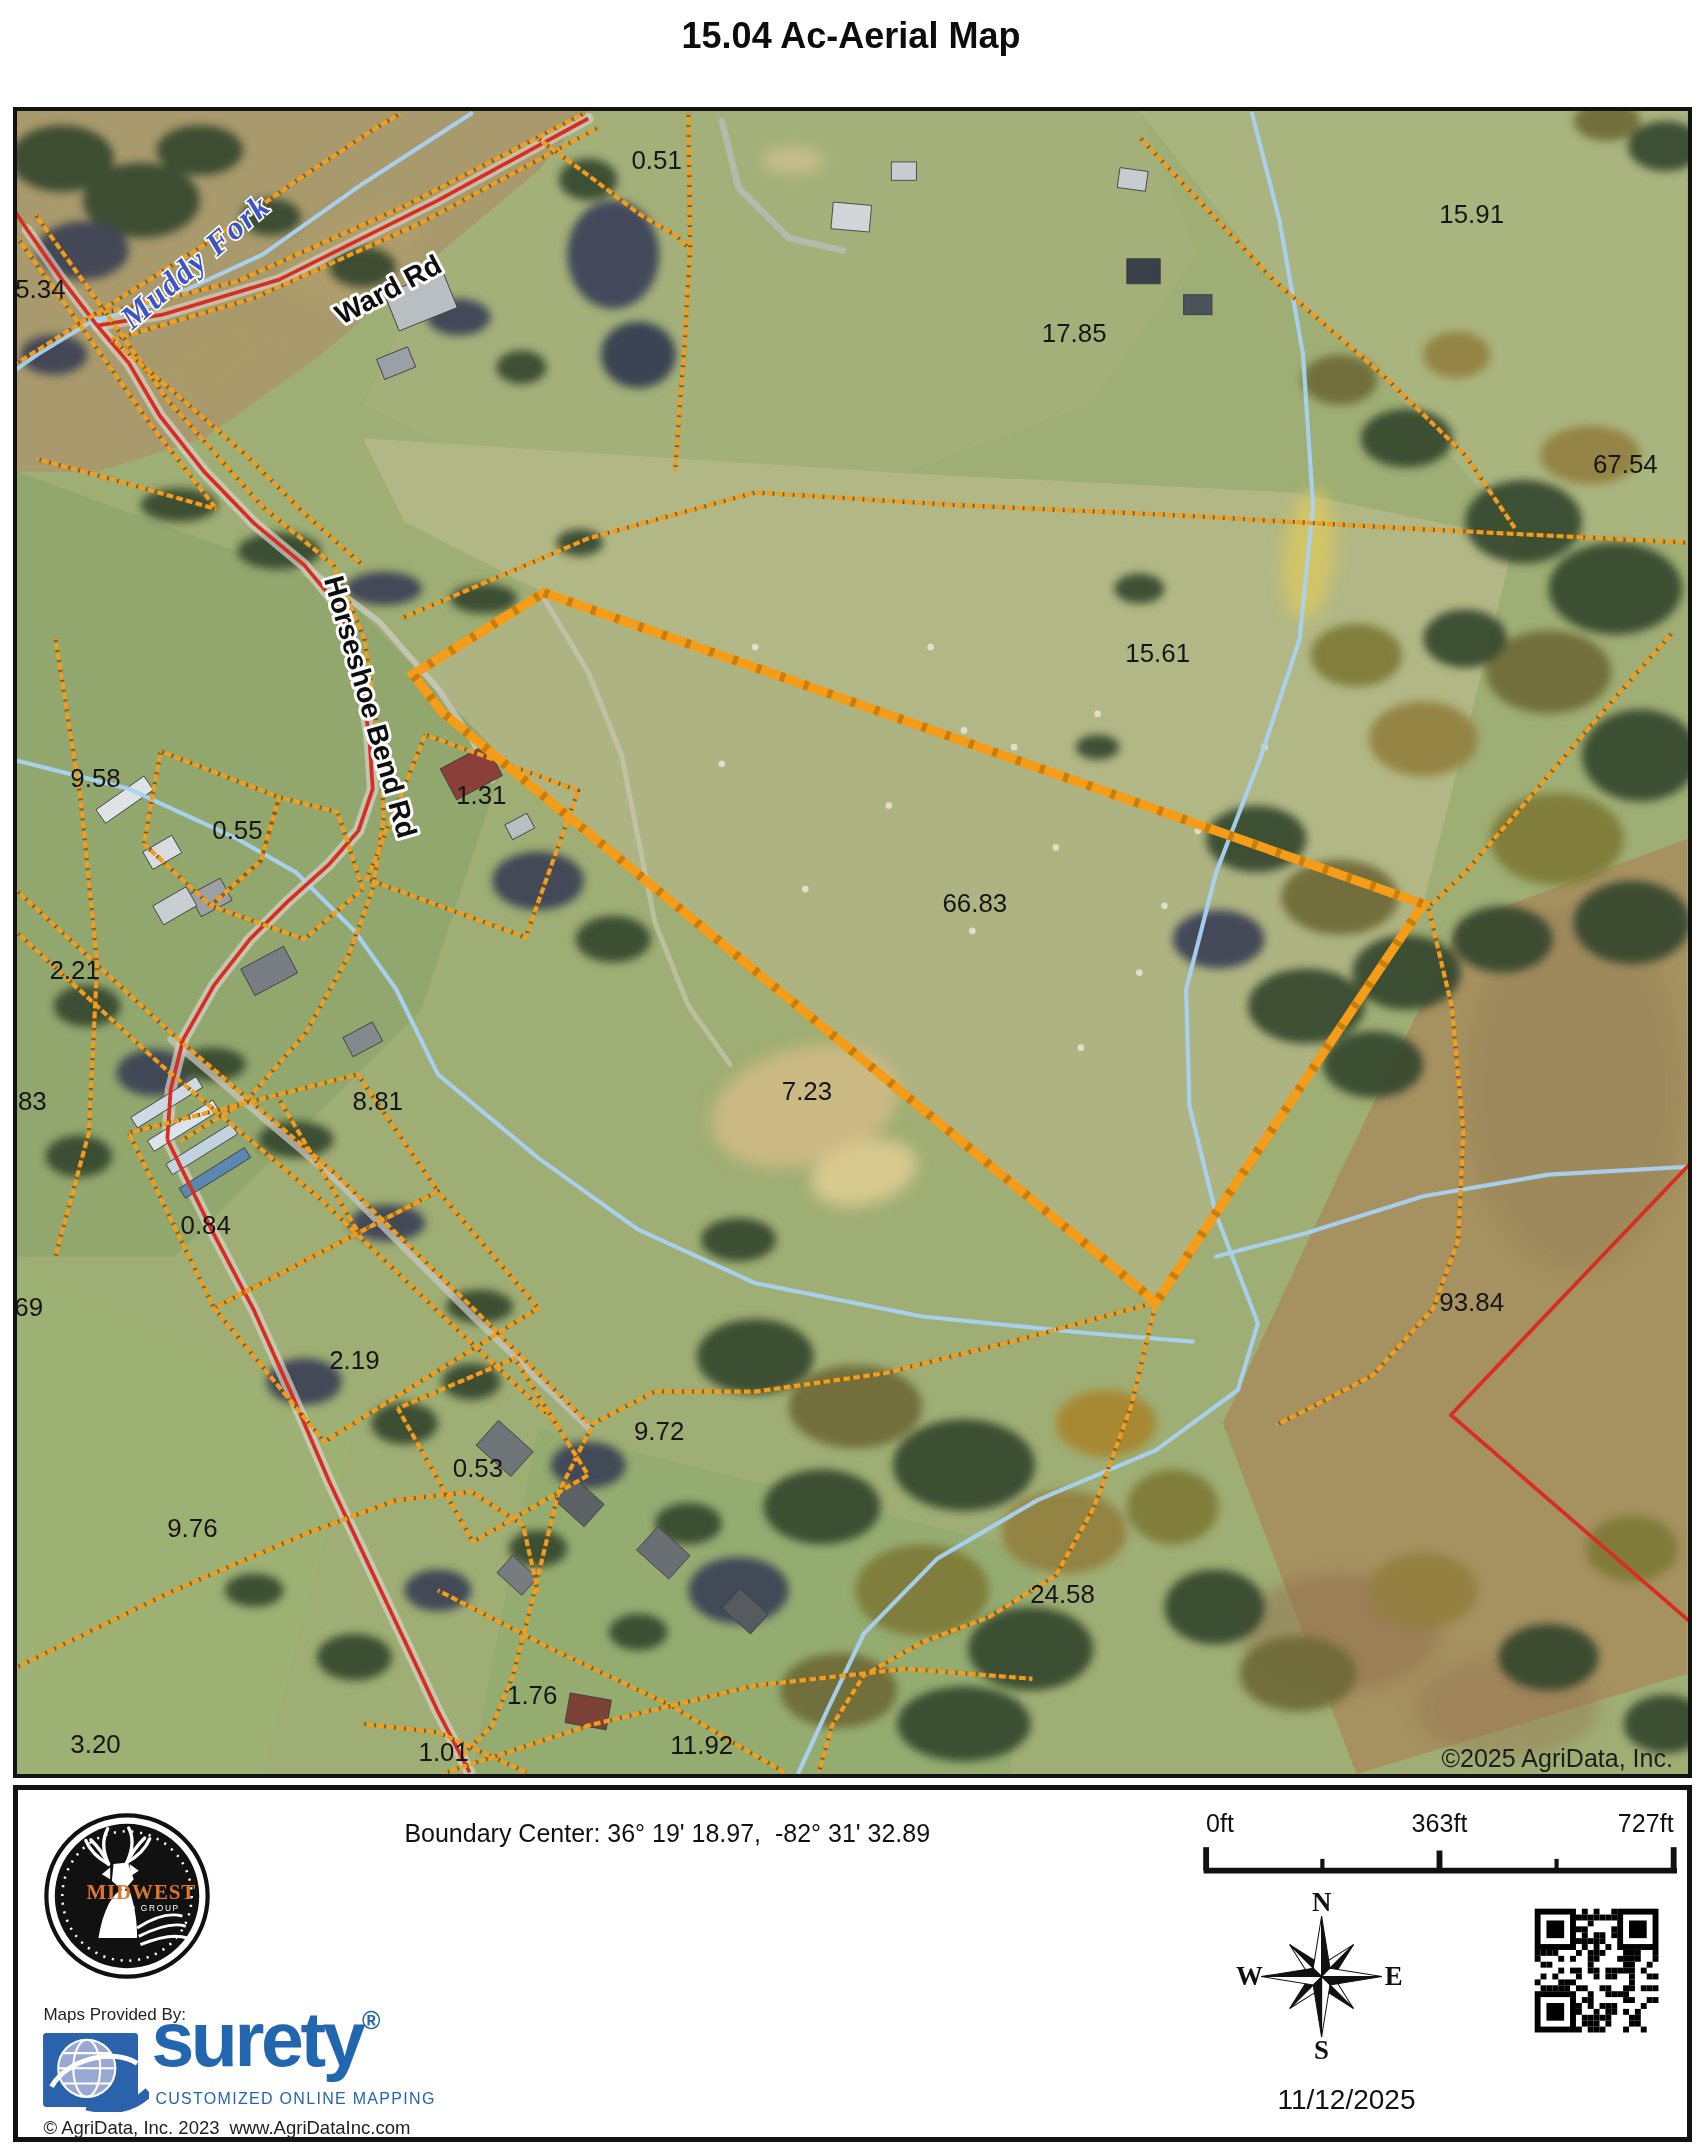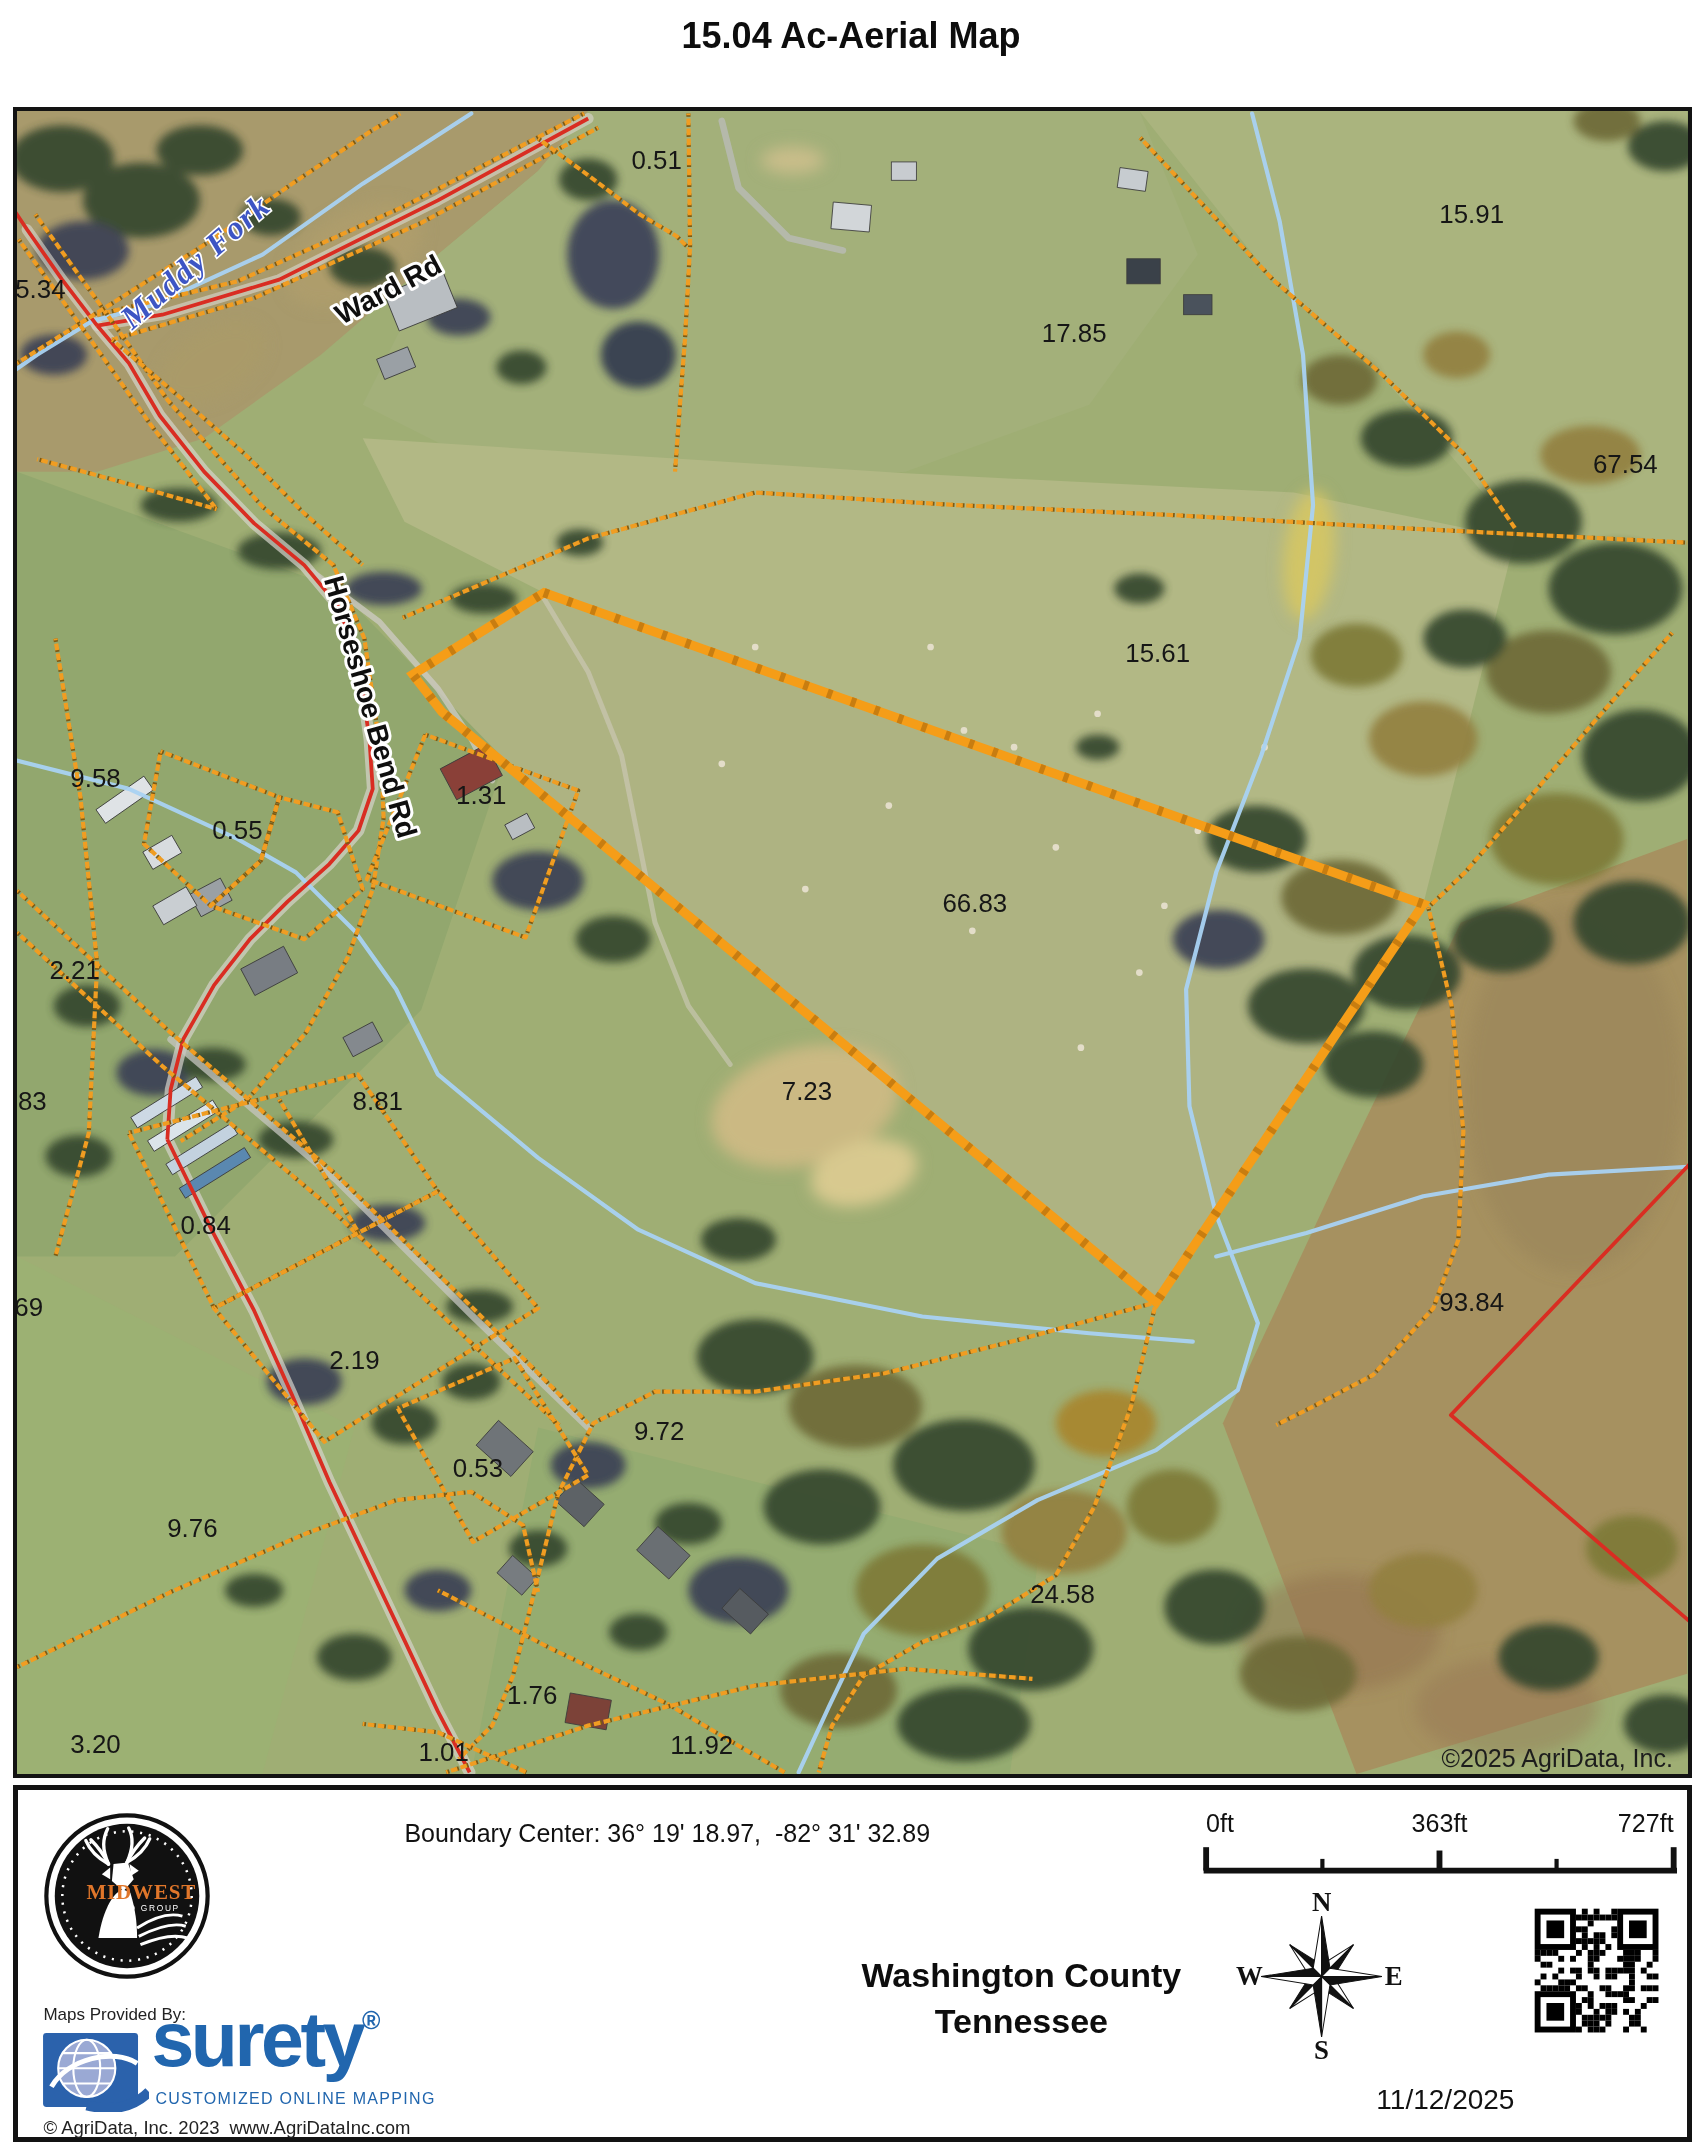--- a/index.html
+++ b/index.html
@@ -13,21 +13,21 @@
     border:5px solid #131313;box-sizing:border-box;background:#fff;}
   .footer .abs{position:absolute;}
   .maps-by{left:25px;top:215px;font-size:17px;color:#222;}
   .surety-word{left:133px;top:211px;font-size:77px;font-weight:bold;color:#2166ae;letter-spacing:-3.4px;line-height:1;}
   .surety-word sup{font-size:25px;letter-spacing:0;vertical-align:37px;}
   .surety-tag{left:137px;top:300px;font-size:16px;font-weight:normal;color:#2166ae;letter-spacing:1.3px;}
   .agri-copy{left:25px;top:327px;font-size:18.5px;color:#222;}
   .agri-url{left:211px;top:327px;font-size:18.5px;color:#222;}
   .bcenter{left:386px;top:28.5px;width:873px;text-align:left;font-size:25px;color:#111;white-space:pre;}
   .county{left:789px;top:163px;width:428px;text-align:center;font-size:34px;font-weight:bold;color:#0d0d0d;line-height:1.35;}
-  .fdate{left:1259px;top:294px;width:336px;text-align:center;font-size:28px;color:#111;}
+  .fdate{left:1259px;top:294px;width:336px;text-align:left;font-size:28px;color:#111;}
   
   .lbl-ac{font-family:"Liberation Sans",sans-serif;font-size:31px;fill:#161616;text-anchor:middle;}
   .lbl-road{font-family:"Liberation Sans",sans-serif;font-size:34px;font-weight:bold;fill:#0e0e0e;
     stroke:#ffffff;stroke-width:7px;paint-order:stroke;text-anchor:middle;stroke-linejoin:round;}
   .lbl-stream{font-family:"Liberation Serif",serif;font-style:italic;font-weight:bold;font-size:39px;
     fill:#3d55c4;stroke:#ffffff;stroke-width:4px;paint-order:stroke;text-anchor:middle;letter-spacing:2px;}
   .lbl-copy{font-family:"Liberation Sans",sans-serif;font-size:30px;fill:#1d1d1d;text-anchor:end;}
   .scale-lbl{font-family:"Liberation Sans",sans-serif;font-size:30px;fill:#111;}
   .compass-lbl{font-family:"Liberation Serif",serif;font-size:32px;font-weight:bold;fill:#111;text-anchor:middle;}
   .midwest-brand{font-family:"Liberation Serif",serif;font-size:25px;font-weight:bold;fill:#e0762a;letter-spacing:1px;}
@@ -369,24 +369,20 @@
     <path d="M52,86 C84,94 108,88 126,70" stroke="#2b62ac" stroke-width="12" fill="none"></path>
   </svg>
   <div class="abs surety-word"><span>surety</span><sup>®</sup></div>
   <div class="abs surety-tag">CUSTOMIZED ONLINE MAPPING</div>
 
   <div class="abs agri-copy">© AgriData, Inc. 2023</div>
   <div class="abs agri-url">www.AgriDataInc.com</div>
 
   <div class="abs bcenter">Boundary Center: 36° 19' 18.97,  -82° 31' 32.89</div>
 
-  <div class="abs county">
-    <div>Washington County</div>
-    <div>Tennessee</div>
-  </div>
 
   <svg class="abs" style="left:1175px;top:6.7px" width="503" height="92" viewBox="0 0 600 110" xmlns="http://www.w3.org/2000/svg">
     <text x="15" y="42" class="scale-lbl">0ft</text>
     <text x="294" y="42" text-anchor="middle" class="scale-lbl">363ft</text>
     <text x="574" y="42" text-anchor="end" class="scale-lbl">727ft</text>
     <g stroke="#111" stroke-width="7">
       <line x1="12" y1="88" x2="578" y2="88"></line>
       <line x1="15" y1="60" x2="15" y2="88"></line>
       <line x1="574" y1="60" x2="574" y2="88"></line>
       <line x1="294" y1="64" x2="294" y2="88"></line>

